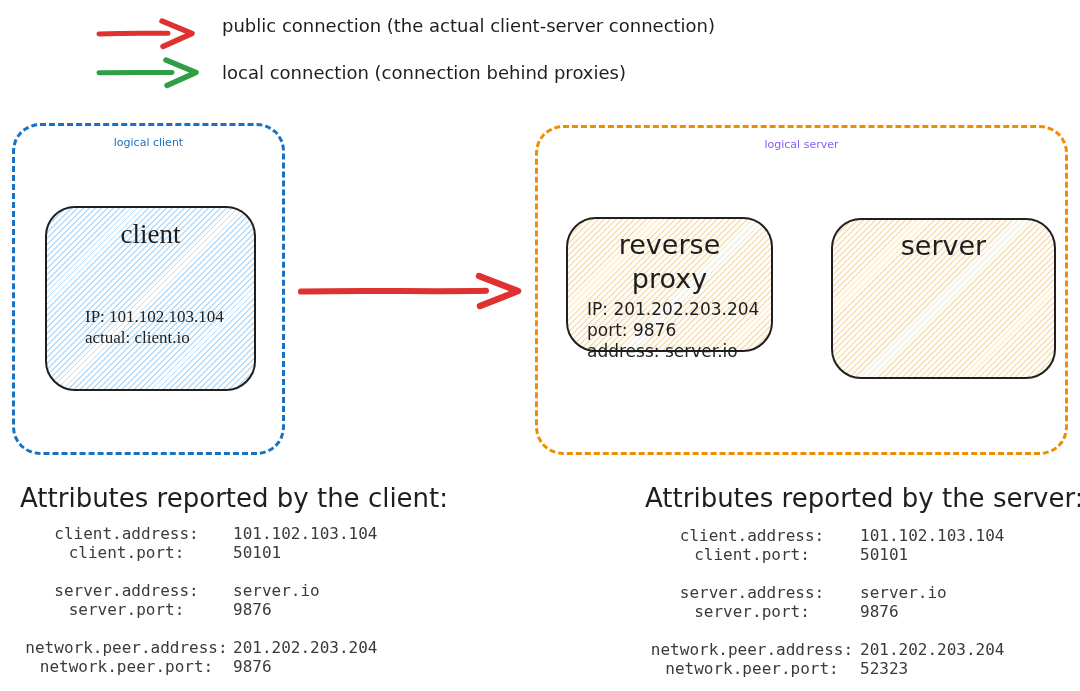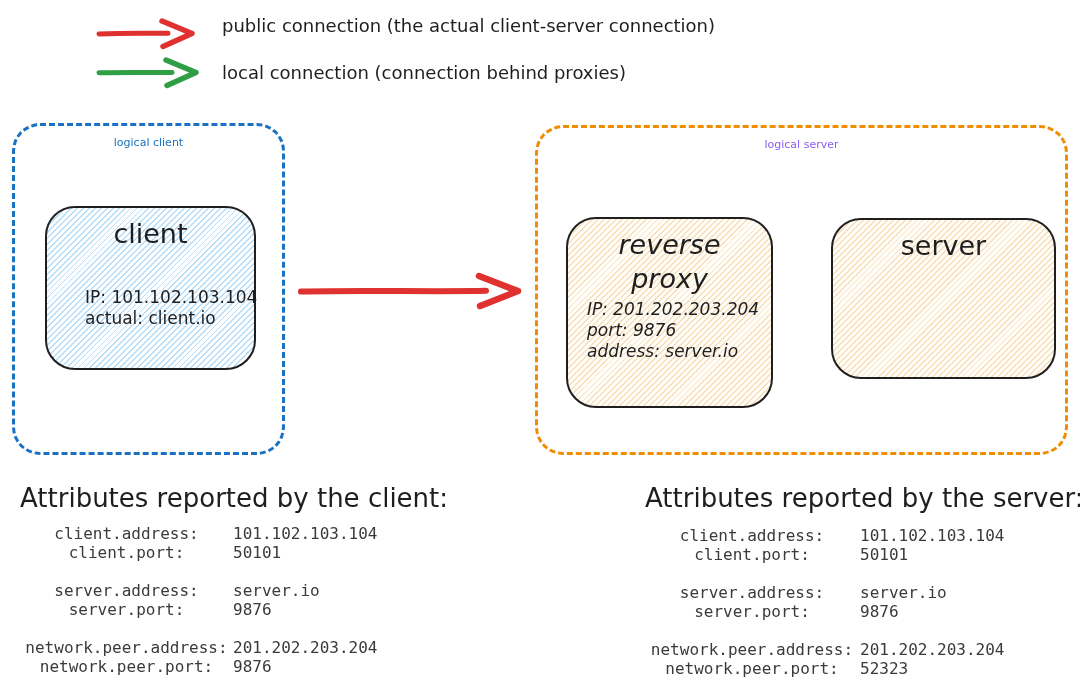--- a/index.html
+++ b/index.html
@@ -110,38 +110,38 @@
 
 <svg class="abs" style="left:96px; top:55px;" width="104" height="35" viewBox="0 0 104 35">
   <path d="M3,17.8 C35,17 58,17.8 76,17.4" fill="none" stroke="#2f9e44" stroke-width="5" stroke-linecap="round"></path>
   <polyline points="70,5 100,17.5 71,30.5" fill="none" stroke="#2f9e44" stroke-width="5.5" stroke-linecap="round" stroke-linejoin="round"></polyline>
 </svg>
 <div class="legend-label" style="left:222px; top:61px;">local connection (connection behind proxies)</div>
 
 <div class="group-box client-group" style="left:12px; top:123px; width:273px; height:332px;">
   <div class="group-label">logical client</div>
 
-  <div class="node cool" style="left:30px; top:80px; width:211px; height:164px;">
+  <div class="node cool" style="left:30px; top:80px; width:211px; height:185px;font-family:Liberation Serif, serif;">
     <div class="node-title">client</div>
-    <div class="node-body" style="left:38px; top:79px;">
+    <div class="node-body" style="left:38px; top:98px;">
       <div>IP: 101.102.103.104</div>
       <div>actual: client.io</div>
     </div>
   </div>
 </div>
 
 <svg class="abs" style="left:298px; top:269px;" width="226" height="44" viewBox="0 0 226 44">
   <path d="M3,22.6 C60,21 135,23 188,21.8" fill="none" stroke="#e03131" stroke-width="6" stroke-linecap="round"></path>
   <polyline points="181,7 220,22 182,37" fill="none" stroke="#e03131" stroke-width="6.5" stroke-linecap="round" stroke-linejoin="round"></polyline>
 </svg>
 
 <div class="group-box server-group" style="left:535px; top:125px; width:533px; height:330px;">
   <div class="group-label">logical server</div>
 
-  <div class="node warm" style="left:28px; top:89px; width:207px; height:191px;font-style:italic;">
+  <div class="node warm" style="left:28px; top:89px; width:207px; height:135px;">
     <div class="node-title wrap-narrow">reverse proxy</div>
     <div class="node-body" style="left:19px; top:80px;">
       <div>IP: 201.202.203.204</div>
       <div>port: 9876</div>
       <div>address: server.io</div>
     </div>
   </div>
 
   <div class="node warm" style="left:293px; top:90px; width:225px; height:161px;">
     <div class="node-title">server</div>

